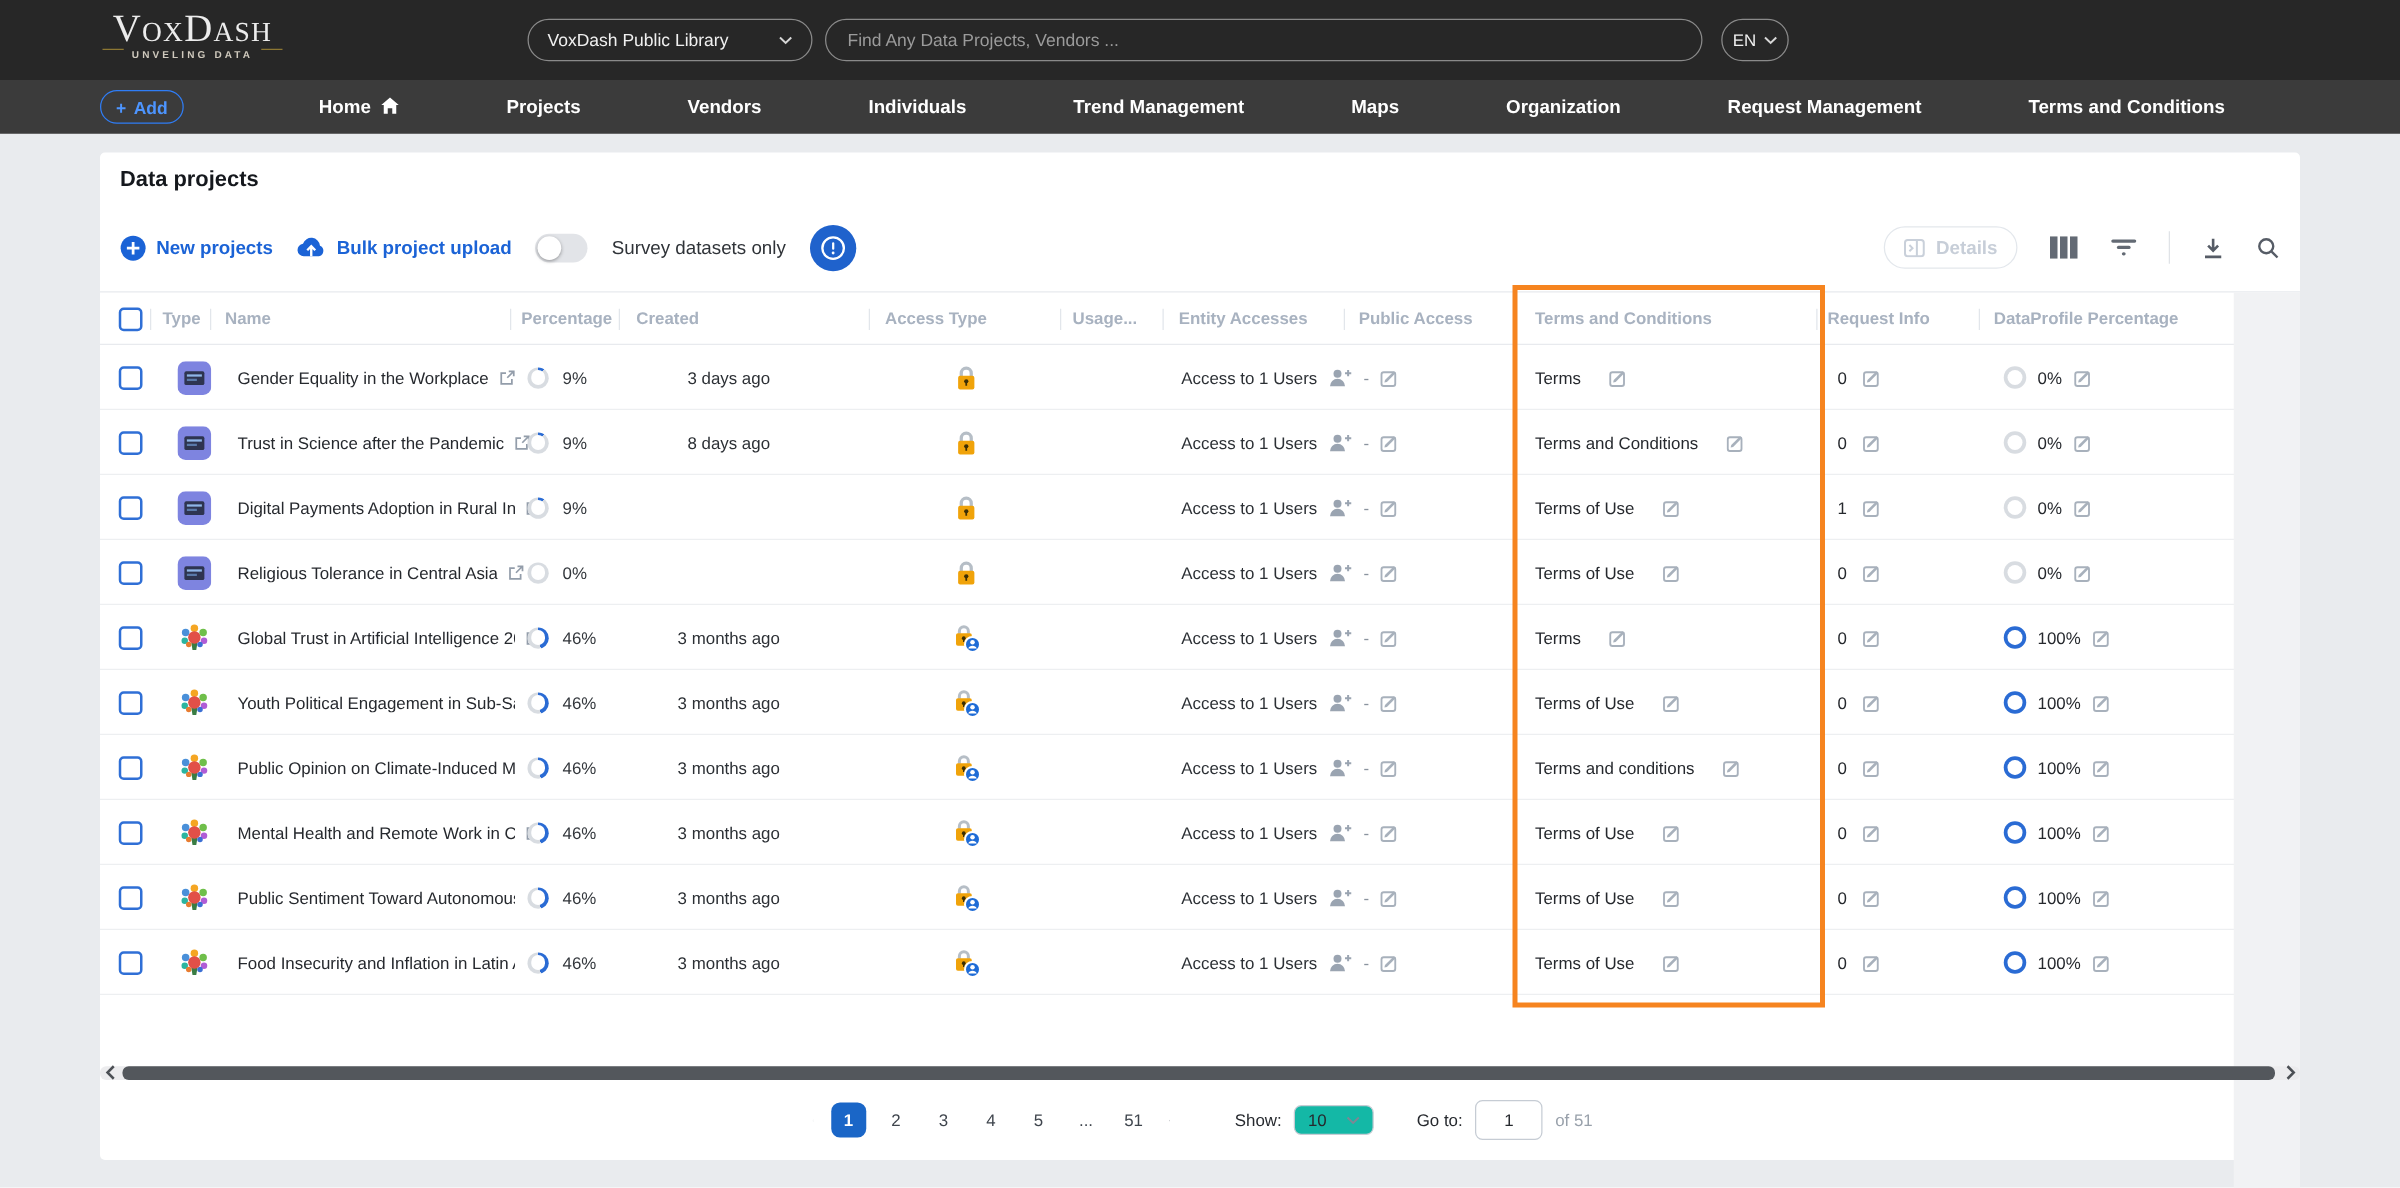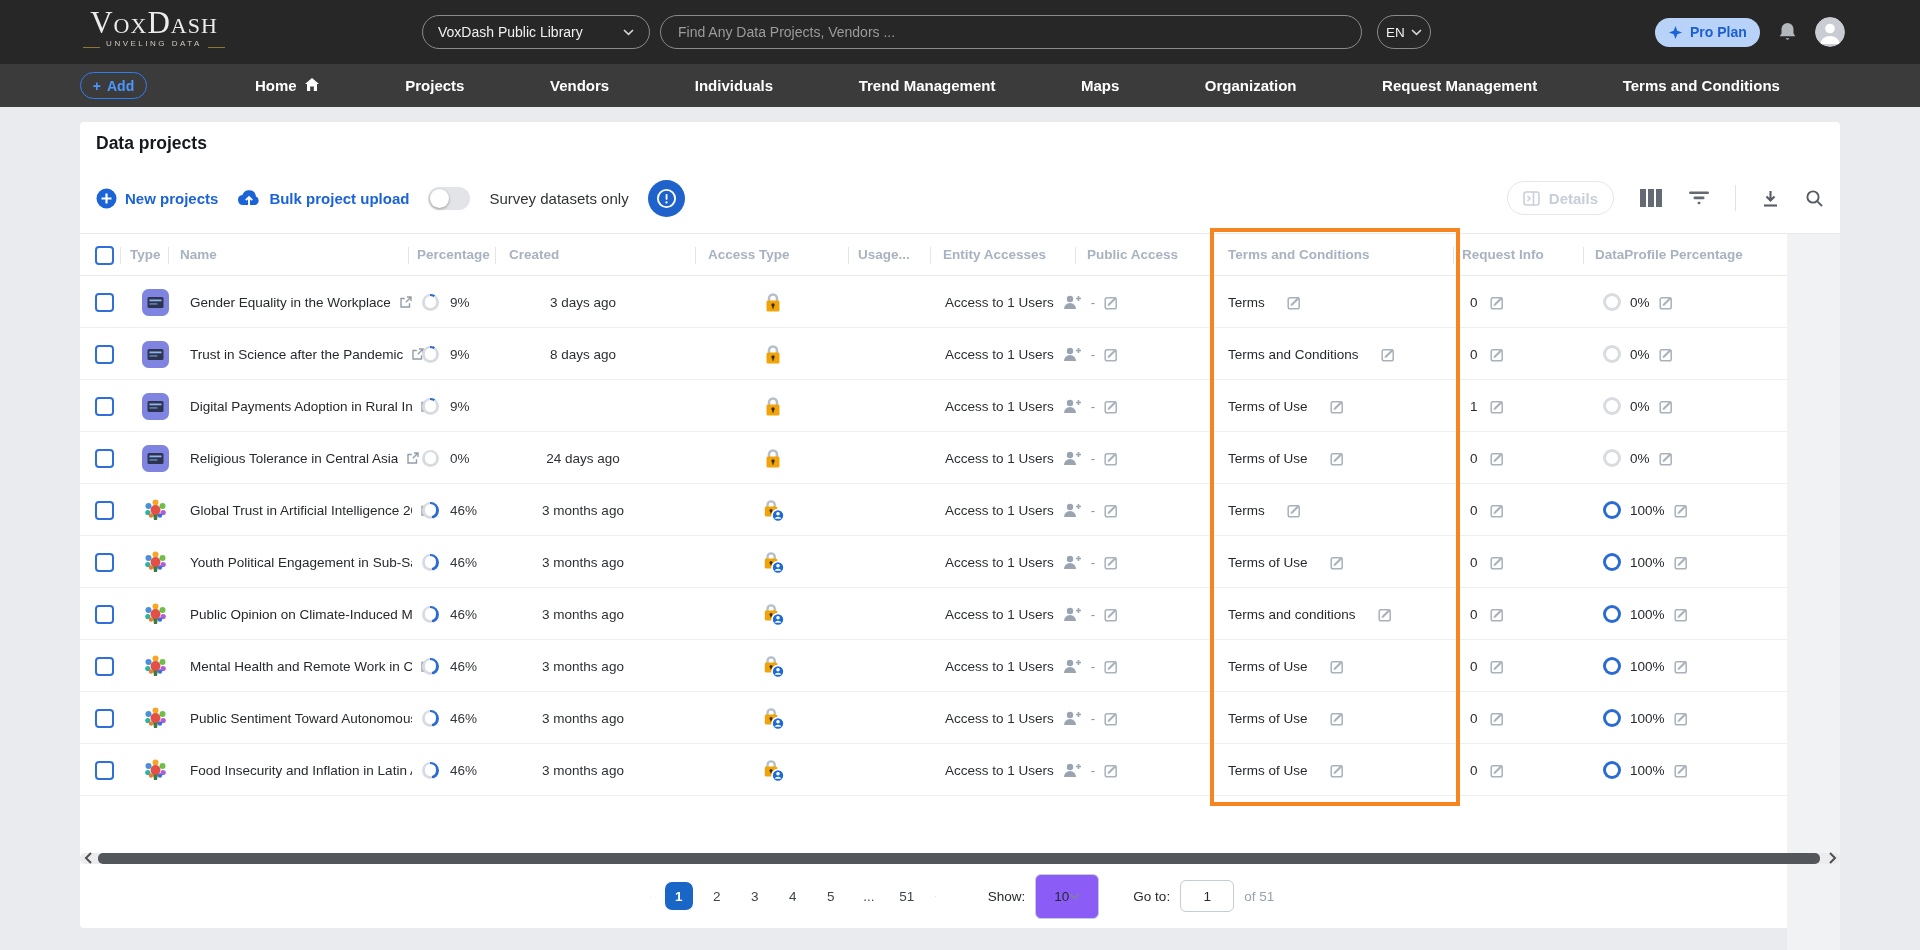--- a/index.html
+++ b/index.html
@@ -3,21 +3,21 @@
 <meta charset="utf-8">
 <style>
   *{box-sizing:border-box;margin:0;padding:0}
   body{width:1920px;height:950px;position:relative;overflow:hidden;background:#e9ebee;font-family:"Liberation Sans",sans-serif}
   svg{display:block}
 
   
   .topbar{position:absolute;left:0;top:0;width:1920px;height:64px;background:#272727}
   .logo{position:absolute;left:78px;top:7px;width:152px;text-align:center;cursor:default}
   .logo-name{font-family:"Liberation Serif",serif;font-variant:small-caps;font-size:31px;line-height:32px;color:#ececec;letter-spacing:1px}
-  .logo-tag{display:flex;align-items:flex-end;justify-content:center;gap:6px;font-size:8px;letter-spacing:2.5px;color:#cfc9bd;font-weight:400}
+  .logo-tag{display:flex;align-items:flex-start;justify-content:center;gap:6px;font-size:8px;letter-spacing:2.5px;color:#cfc9bd;font-weight:700}
   .gold-dash{width:17px;height:1px;background:#8d7733}
   .pill{border:1px solid #8a8a8a;border-radius:17px;height:34px;display:flex;align-items:center;color:#f0f0f0;font-size:14px}
   .lib-select{position:absolute;left:422px;top:15px;width:228px;justify-content:space-between;padding:0 15px;cursor:pointer}
   .search{position:absolute;left:660px;top:15px;width:702px;height:34px;border:1px solid #8a8a8a;border-radius:17px;background:transparent;color:#eee;padding:12px 17px;font-size:14px;outline:none}
   .search::placeholder{color:#9b9b9b}
   .lang{position:absolute;left:1377px;top:15px;width:54px;justify-content:center;gap:6px;font-size:13.5px;cursor:pointer}
   .top-right{position:absolute;left:1655px;top:0;height:64px;display:flex;align-items:center;gap:17px}
   .pro{height:29px;background:#b9d3f8;border-radius:15px;display:flex;align-items:center;gap:7px;padding:0 13px;color:#1b5fd0;font-size:14px;font-weight:700;cursor:pointer}
   .avatar{width:30px;height:30px;border-radius:50%;overflow:hidden;cursor:pointer}
   .bell{cursor:pointer}
@@ -89,21 +89,21 @@
   .hs-track{position:absolute;left:0;top:731px;width:1760px;height:11px;background:#ececee;border-radius:5px}
   .hs-thumb{position:absolute;left:18px;top:731px;width:1722px;height:11px;background:#53575c;border-radius:5px;cursor:grab}
   .hs-arrow{position:absolute;top:729px;cursor:pointer}
 
   
   .pagination{position:absolute;left:0;top:754px;width:1760px;height:40px;display:flex;align-items:center;justify-content:center;gap:10px;font-size:13.5px;color:#3f454d}
   .page{min-width:28px;height:28px;display:flex;align-items:center;justify-content:center;border-radius:7px;cursor:pointer}
   .page.active{background:#1a66c7;color:#fff;font-weight:700}
   .pg-chev{cursor:pointer;padding:0 4px}
   .show-label{margin-left:38px;color:#26292e}
-  .show-select{width:64px;height:45px;border:1px solid #c6ccd4;border-radius:6px;display:flex;align-items:center;justify-content:center;padding:0 10px;color:#26292e;cursor:pointer;background:#8b5cf6}
+  .show-select{width:64px;height:24px;border:1px solid #c6ccd4;border-radius:6px;display:flex;align-items:center;justify-content:space-between;padding:0 10px;color:#26292e;cursor:pointer;background:#14b8a6}
   .goto-label{margin-left:24px;color:#26292e}
   .goto{width:54px;height:32px;border:1px solid #c6ccd4;border-radius:6px;text-align:center;font-size:13.5px;color:#26292e;outline:none;font-family:"Liberation Sans",sans-serif}
   .of-label{color:#99a1ab}
 </style>
 </head>
 <body>
 
 <div class="topbar">
   <div class="logo">
     <div class="logo-name">VoxDash</div>
@@ -123,39 +123,20 @@
 
   <input class="search" placeholder="Find Any Data Projects, Vendors ..." style="">
 
   <div class="pill lang">
     <span>EN</span>
     <svg width="11" height="7" viewBox="0 0 11 7">
         <path d="M1 1 L5.5 5.3 10 1" stroke="#d6d6d6" stroke-width="1.6" fill="none"></path>
       </svg>
   </div>
 
-  <div class="top-right">
-    <div class="pro">
-      <svg width="15" height="15" viewBox="0 0 16 16">
-          <path d="M8 1 L9.9 6.1 15 8 9.9 9.9 8 15 6.1 9.9 1 8 6.1 6.1 Z" fill="#1b63d6"></path>
-        </svg>
-      <span>Pro Plan</span>
-    </div>
-    <svg class="bell" width="21" height="22" viewBox="0 0 21 22">
-        <path d="M10.5 2 a6 6 0 0 1 6 6 v4.5 l1.8 2.8 H2.7 l1.8-2.8 V8 a6 6 0 0 1 6-6 z" fill="#b3b8bf"></path>
-        <path d="M8.6 17.3 a2 2 0 0 0 3.8 0 z" fill="#b3b8bf"></path>
-      </svg>
-    <div class="avatar">
-      <svg width="30" height="30" viewBox="0 0 30 30">
-          <circle cx="15" cy="15" r="15" fill="#c9ccd2"></circle>
-          <circle cx="15" cy="11.5" r="4.8" fill="#fff"></circle>
-          <path d="M5.5 27 a9.5 8 0 0 1 19 0 z" fill="#fff"></path>
-        </svg>
-    </div>
-  </div>
 </div>
 
 <div class="nav">
   <div class="add">
     <span>+</span>
     <span>Add</span>
   </div>
   <div class="nav-items">
     <div class="nav-item">
       <span>Home</span>
@@ -503,21 +484,20 @@
       <a class="pname">Religious Tolerance in Central Asia</a>
       <svg class="ext" width="14" height="14" viewBox="0 0 14 14">
             <path d="M10.5 8.2 V12 H2 V3.5 H5.8" fill="none" stroke="#939daa" stroke-width="1.4"></path>
             <path d="M8 2 h4 v4 M12 2 L6.8 7.2" fill="none" stroke="#939daa" stroke-width="1.4"></path>
           </svg>
     </span>
     <span class="cell-pct">
       <i class="ring ring-pct" style="--p: 0;"></i>
       <b style="font-weight:400">0%</b>
     </span>
-    <span class="cell-created">24 days ago</span>
     <span class="cell-access is-locked">
       <svg class="svg-lock" width="24" height="24" viewBox="0 0 24 24">
             <path d="M8 11 V8.5 a4 4 0 0 1 8 0 V11" fill="none" stroke="#b6bec6" stroke-width="2.6"></path>
             <rect x="5.5" y="10.5" width="13" height="11" rx="1.6" fill="#f0a30a"></rect>
             <circle cx="12" cy="15" r="1.7" fill="#3c2f05"></circle>
             <rect x="11.3" y="15.6" width="1.4" height="3" fill="#3c2f05"></rect>
           </svg>
 
     </span>
     <span class="cell-entity">

